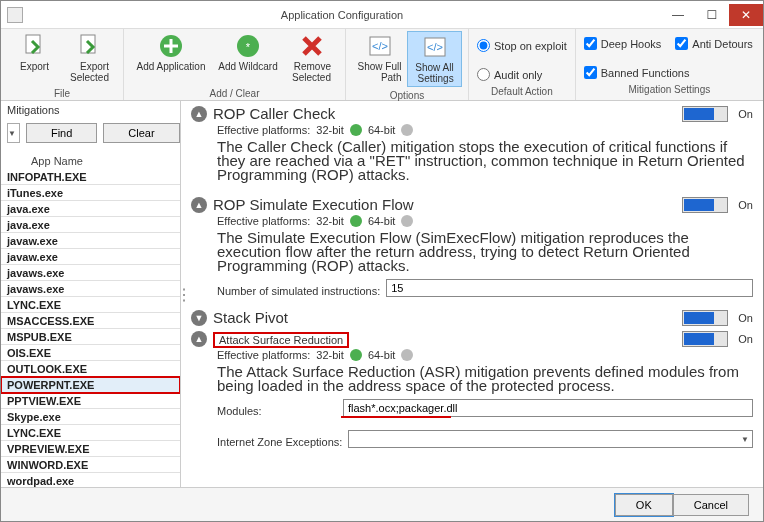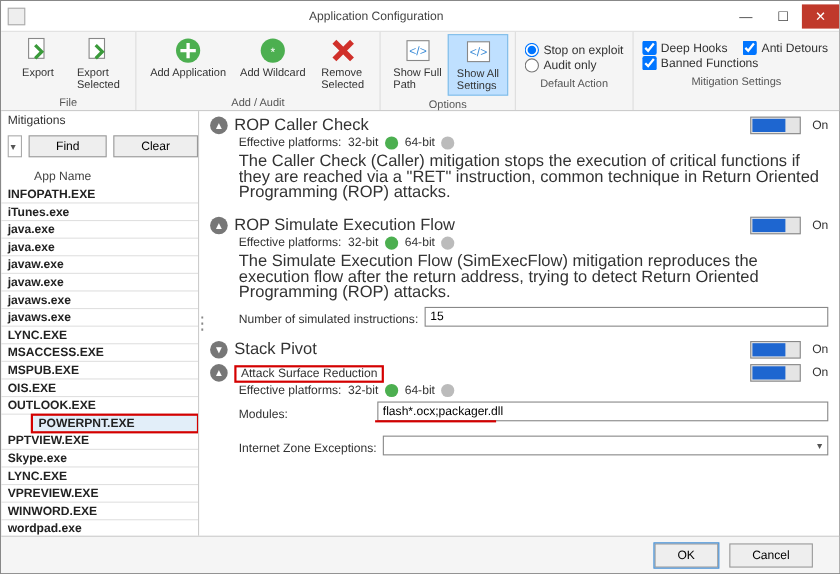--- a/index.html
+++ b/index.html
@@ -13,37 +13,37 @@
 .titlebar .winbtn.close { background: #c0392b; color: #fff; }
 
 
 .ribbon { height: 72px; background: #f5f5f5; border-bottom: 1px solid #ccc; display: flex; }
 .ribbon-group { border-right: 1px solid #ddd; display: flex; flex-direction: column; }
 .ribbon-items { display: flex; align-items: flex-start; padding: 2px 6px; flex: 1; }
 .ribcap { font-size: 10px; text-align: center; color: #555; padding: 1px 0 3px; }
 .rbtn { display: flex; flex-direction: column; align-items: center; width: 55px; padding: 2px 2px; cursor: default; }
 .rbtn.sel { background: #bfe0ff; border: 1px solid #7fbce8; }
 .rbtn .ico { width: 26px; height: 26px; margin-bottom: 2px; }
-.rbtn .lbl { text-align: left; font-size: 10px; line-height: 11px; color: #333; }
-.opt-col { display: flex; flex-direction: column; gap: 1px; padding: 4px 8px; }
+.rbtn .lbl { text-align: right; font-size: 10px; line-height: 11px; color: #333; }
+.opt-col { display: flex; flex-direction: column; gap: 16px; padding: 4px 8px; }
 .opt-row { display: flex; align-items: center; gap: 4px; font-size: 11px; color: #333; }
 .opt-row input { margin: 0; }
 
 
 .main { display: flex; height: 386px; }
 .left { width: 180px; border-right: 1px solid #ccc; display: flex; flex-direction: column; }
 .mitigations-hd { padding: 3px 6px; font-size: 11px; color: #333; }
 .search-row { display: flex; gap: 6px; padding: 4px 6px 8px; align-items: center; }
 .combo { width: 56px; height: 20px; border: 1px solid #aaa; background: #fff; display: flex; align-items: center; justify-content: flex-end; padding-right: 3px; }
 .combo .arr { font-size: 8px; color: #555; }
 .pbtn { height: 20px; border: 1px solid #999; background: #eee; padding: 0 24px; font-size: 11px; cursor: default; text-align: center; }
 .apphdr { padding: 4px 6px 2px; color: #444; font-size: 11px; margin-left: 24px; }
 .applist { flex: 1; overflow: hidden; }
 .appitem { padding: 1px 6px; font-size: 11px; color: #222; border-bottom: 1px solid #e0e0e0; line-height: 14px; height: 16px; font-weight: bold; }
-.appitem.selected { background: #e2eef9; outline: 2px solid #d40000; outline-offset: -1px; margin-left: 28px; }
+.appitem.selected { background: #e2eef9; outline: 2px solid #d40000; outline-offset: -1px; }
 
 .drag-grip { width: 6px; display: flex; align-items: center; justify-content: center; color: #888; font-size: 16px; cursor: col-resize; }
 .right { flex: 1; overflow-y: auto; padding: 4px 10px 4px 4px; }
 
 .mitblock { margin-bottom: 10px; }
 .mithdr { display: flex; align-items: center; gap: 6px; }
 .chevron { width: 16px; height: 16px; background: #777; border-radius: 50%; color: #fff; display: flex; align-items: center; justify-content: center; font-size: 9px; }
 .mtitle { font-size: 15px; color: #333; flex: 1; }
 .boxed { border: 2px solid #d40000; padding: 0 4px; }
 .toggle { width: 46px; height: 16px; background: #e5e5e5; border: 1px solid #888; display: flex; align-items: center; padding: 1px; }
@@ -55,21 +55,21 @@
 .green { background: #4caf50; }
 .gray { background: #bbb; }
 .desc { font-size: 15px; color: #333; padding: 2px 0 4px 26px; line-height: 14px; }
 .field { display: flex; align-items: flex-end; gap: 6px; padding: 2px 0 2px 26px; }
 .field label { font-size: 11px; color: #333; min-width: 160px; }
 .field input[type=text] { flex: 1; border: 1px solid #888; height: 18px; padding: 0 4px; font-size: 11px; }
 .underline-red { display:inline-block; border-bottom: 2px solid #d40000; }
 .selbox { flex: 1; border: 1px solid #888; height: 18px; display: flex; align-items: center; justify-content: flex-end; padding-right: 3px; }
 .selbox .arr { font-size: 8px; color: #555; }
 
-.footer { height: 34px; border-top: 1px solid #ccc; display: flex; align-items: center; justify-content: flex-end; padding: 0 24px; gap: 10px; background: #f5f5f5; }
+.footer { height: 34px; border-top: 1px solid #ccc; display: flex; align-items: center; justify-content: flex-end; padding: 0 14px; background: #f5f5f5; }
 .fbtn { height: 22px; border: 1px solid #999; background: #eee; padding: 0 20px; font-size: 11px; cursor: default; }
 .fbtn.ok { outline: 1px solid #3b8bd6; }
 
 
 svg { display: block; }
 </style>
 </head>
 <body>
 
 <div class="titlebar">
@@ -120,21 +120,21 @@
         <div class="lbl">Add Wildcard</div>
       </div>
       <div class="rbtn">
         <svg class="ico" viewBox="0 0 26 26">
             <path d="M5 5 L21 21 M21 5 L5 21" stroke="#d0302a" stroke-width="5"></path>
           </svg>
         <div class="lbl" style="white-space:pre">Remove
 Selected</div>
       </div>
     </div>
-    <div class="ribcap">Add / Audit</div>
+    <div class="ribcap">Add / Clear</div>
   </div>
 
   <div class="ribbon-group">
     <div class="ribbon-items">
       <div class="rbtn">
         <svg class="ico" viewBox="0 0 26 26">
             <rect x="3" y="4" width="20" height="18" fill="#fff" stroke="#888"></rect>
             <text x="13" y="17" text-anchor="middle" fill="#3b8bd6" font-size="10">&lt;/&gt;</text>
           </svg>
         <div class="lbl" style="white-space:pre">Show Full
@@ -289,20 +289,21 @@
           </div>
         <span class="toggle-lbl">On</span>
       </div>
       <div class="eff">
         <span>Effective platforms:</span>
         <span>32-bit</span>
           <span class="dot green"></span>
         <span>64-bit</span>
           <span class="dot gray"></span>
       </div>
+      <div class="desc">The Attack Surface Reduction (ASR) mitigation prevents defined modules from being loaded in the address space of the protected process.</div>
       <div class="field">
         <label style="min-width:120px">Modules:</label>
         <input type="text" id="modinput" value="flash*.ocx;packager.dll" style="">
       </div>
       <div style="padding-left:150px;margin-top:-3px"><span class="underline-red" style="width:110px;height:2px">&nbsp;&nbsp;&nbsp;&nbsp;&nbsp;&nbsp;&nbsp;&nbsp;&nbsp;&nbsp;&nbsp;&nbsp;&nbsp;&nbsp;&nbsp;&nbsp;&nbsp;&nbsp;&nbsp;&nbsp;&nbsp;&nbsp;&nbsp;&nbsp;&nbsp;&nbsp;</span></div>
       <div class="field">
         <label style="min-width:120px">Internet Zone Exceptions:</label>
         <div class="selbox">
             <span class="arr">▼</span>
           </div>

